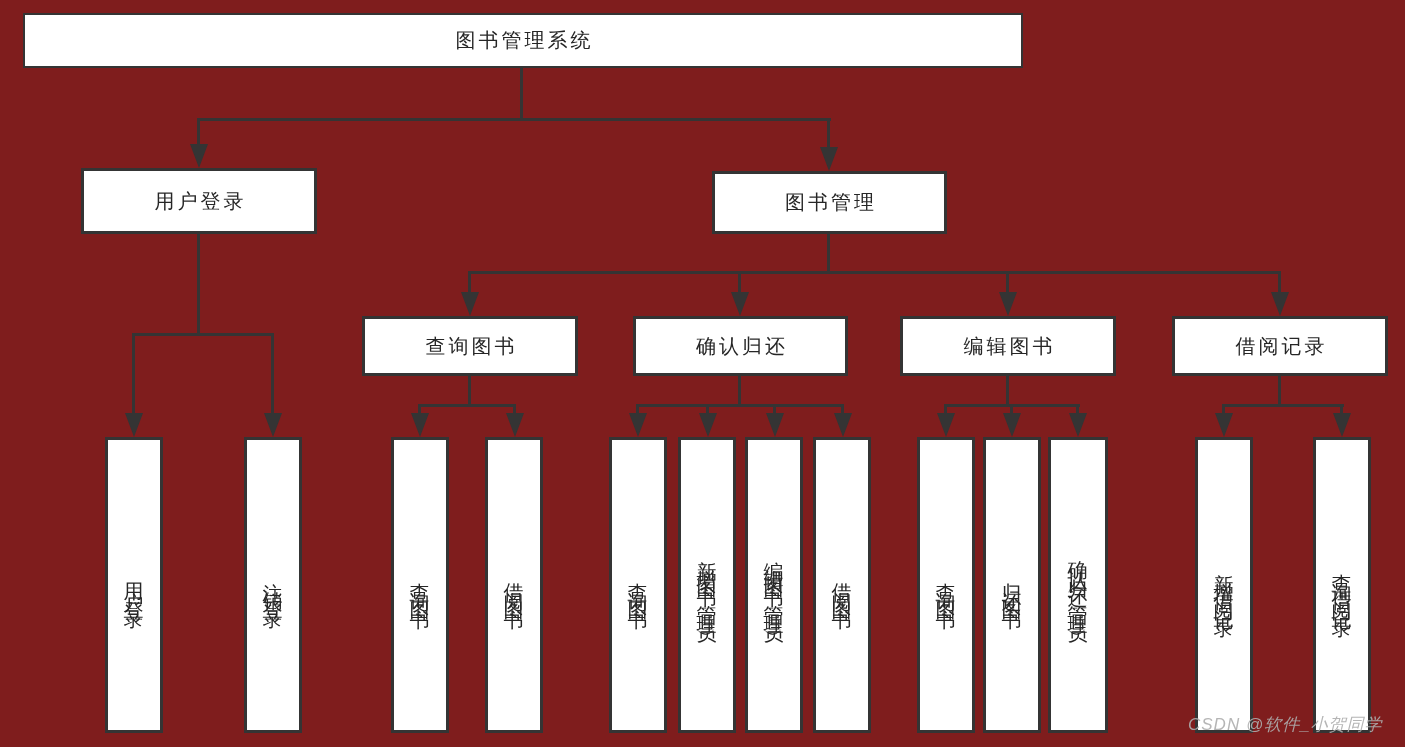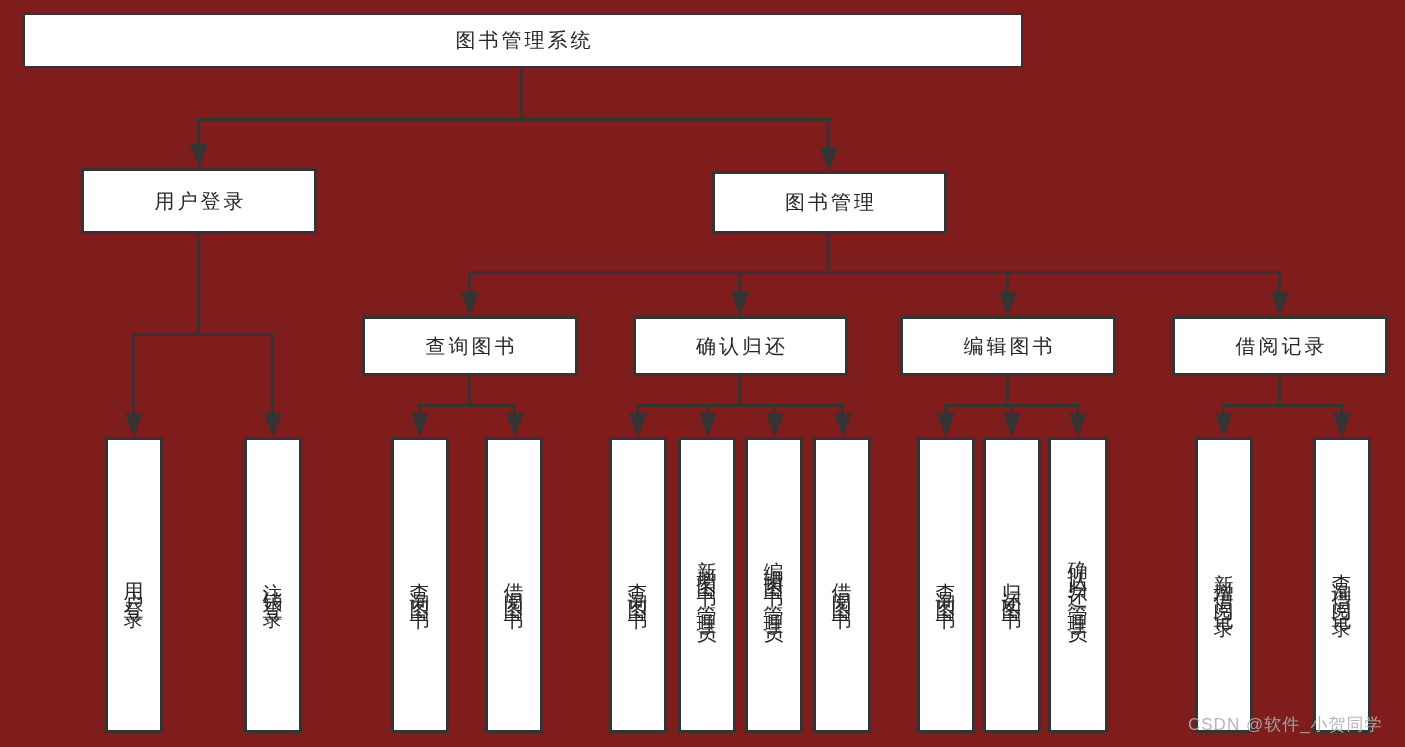--- a/index.html
+++ b/index.html
@@ -21,21 +21,21 @@
   }
   .hline { position:absolute; height:3px; background:#343434; }
   .vline { position:absolute; width:3px; background:#343434; }
   .arrow {
     position:absolute; width:0; height:0;
     border-left:9px solid transparent; border-right:9px solid transparent;
     border-top:24px solid #343434;
   }
   .watermark {
     position:absolute; left:1188px; top:713px; z-index:5;
-    font-size:17px; color:#aeaeae; opacity:0.9; letter-spacing:1px; white-space:nowrap;
+    font-size:17px; color:#aeaeae; opacity:0.9; letter-spacing:1px; white-space:nowrap;font-style:italic;
   }
 </style>
 </head>
 <body>
 
 <div class="stage">
 
   <div class="node h root" style="left:23px; top:13px; width:1000px; height:55px;">图书管理系统</div>
 
   <div class="node h" style="left:81px; top:168px; width:236px; height:66px;">用户登录</div>

